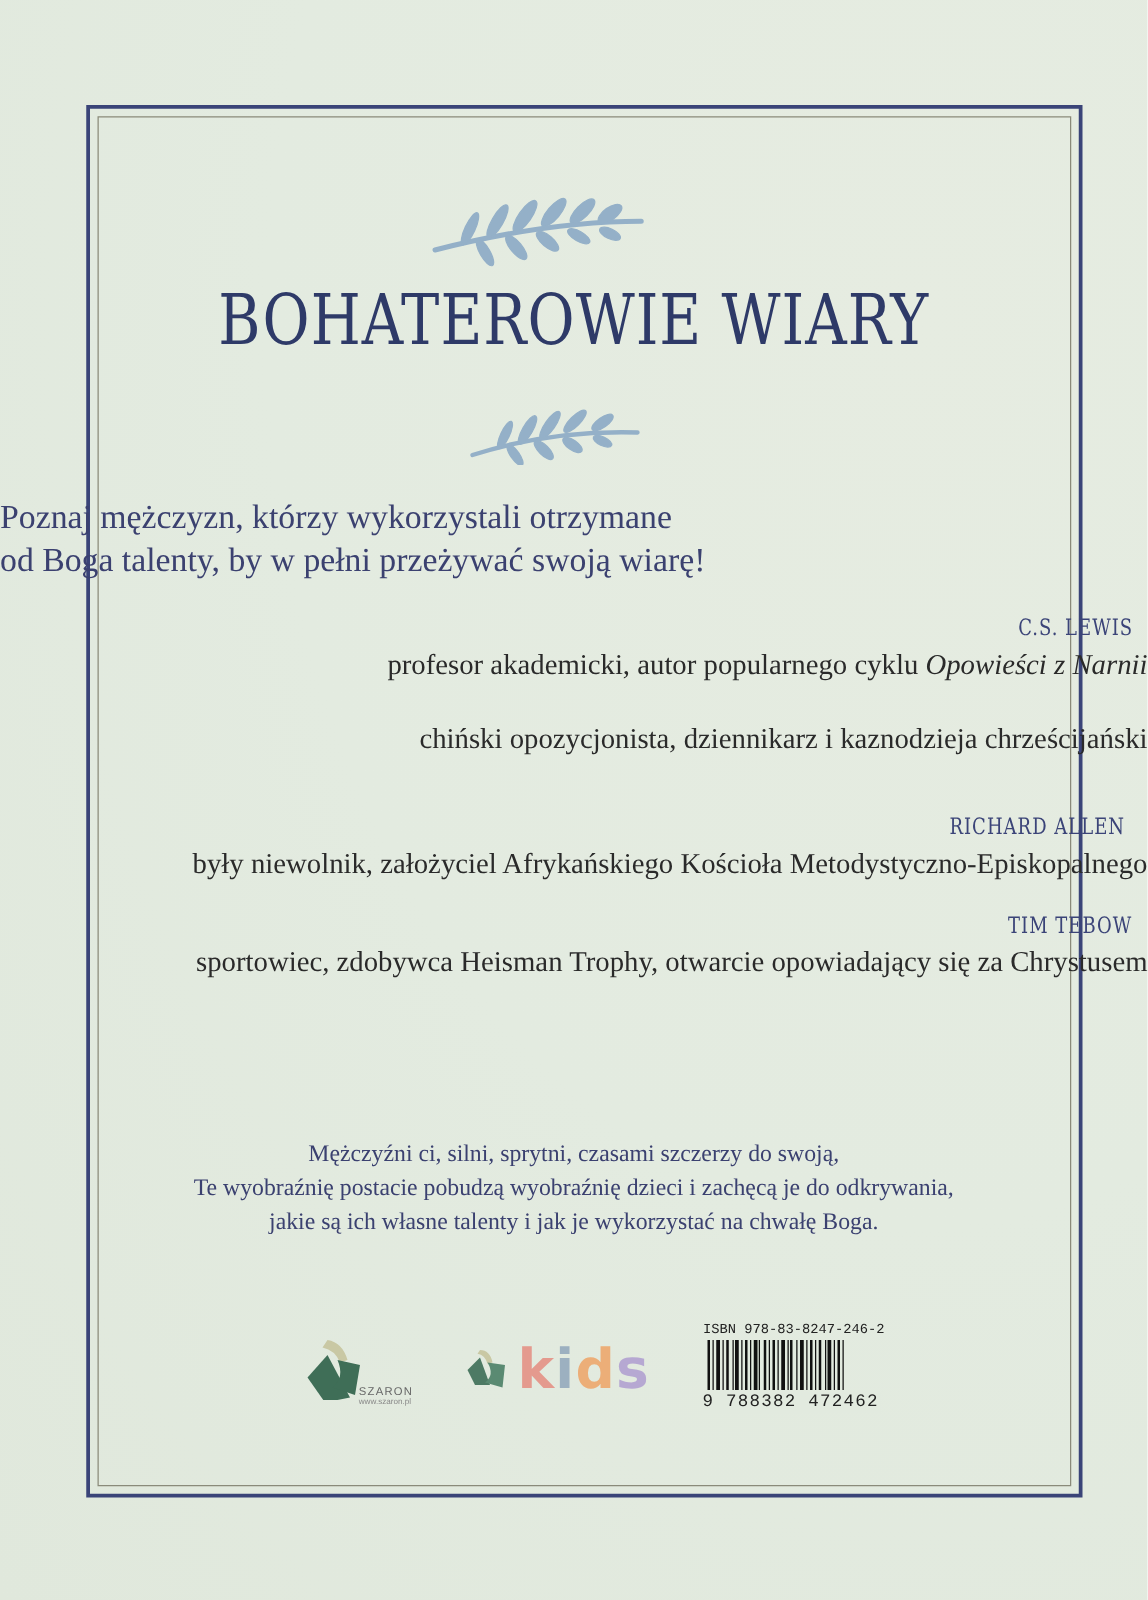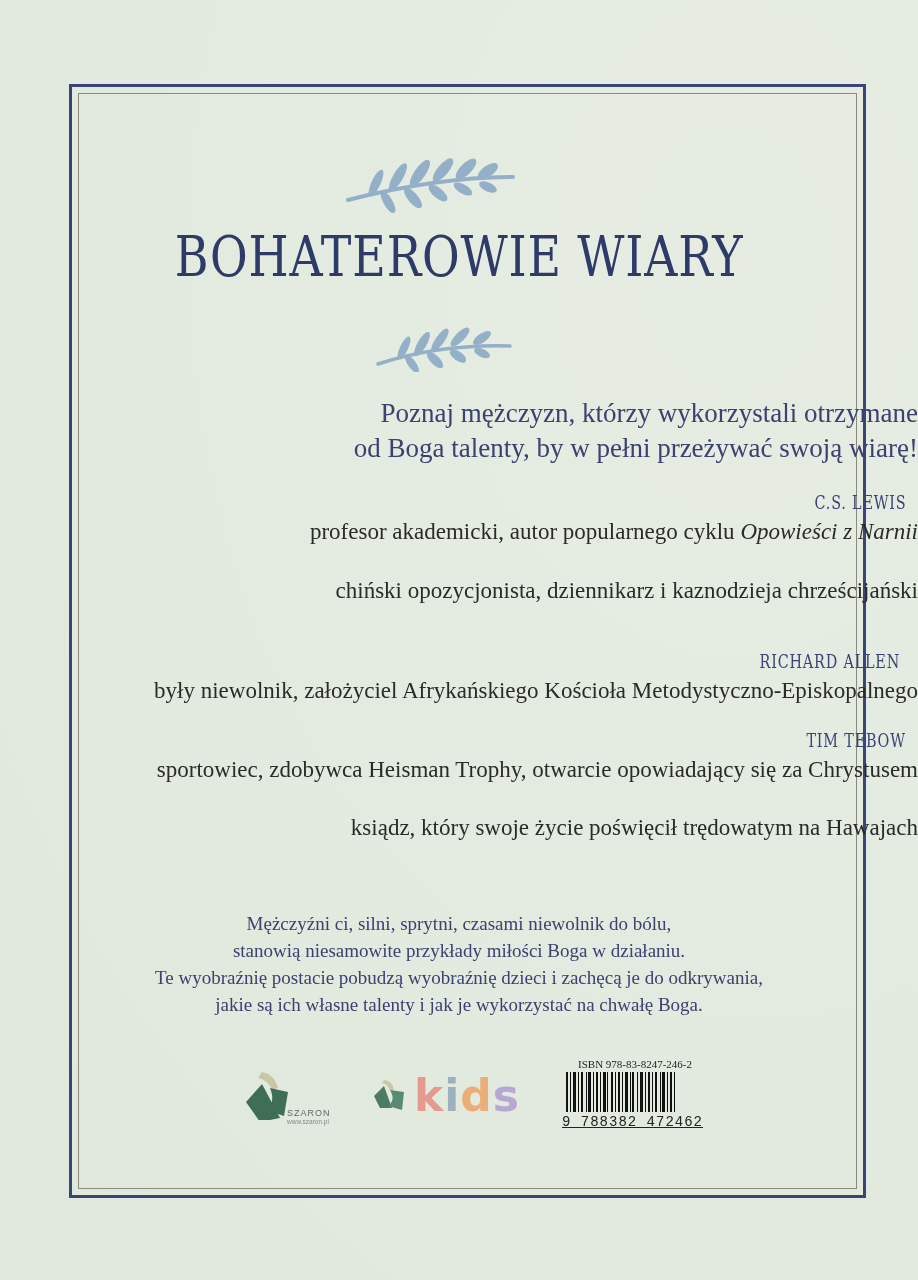--- a/index.html
+++ b/index.html
@@ -17,43 +17,43 @@
     border:1px solid #8a8a7a;
   }
   .leaf { position:absolute; }
   .title {
     position:absolute; left:0; right:0; top:224px; text-align:center;
     font-family:"DejaVu Serif", serif; font-size:56px; color:#2e3a68;
     letter-spacing:1px; transform:scaleX(0.82); transform-origin:center;
     font-weight:normal;
   }
   .intro {
-    position:absolute; left:0; right:0; top:396px; text-align:right;
+    position:absolute; left:0; right:0; top:396px; text-align:left;
     font-size:27px; line-height:35px; color:#3b4170;
   }
   .person { position:absolute; left:4px; right:0; text-align:right; }
   .person .name {
     font-family:"DejaVu Serif", serif; font-size:18px; color:#3b4478;
     letter-spacing:1px; transform:scaleX(0.8); display:inline-block;
   }
   .person .desc {
     font-size:23px; color:#2a2a2a; margin-top:6px;
   }
   .outro {
     position:absolute; left:0; right:0; top:910px; text-align:center;
     font-size:19px; line-height:27px; color:#3b4170;
   }
   .szaron-text { position:absolute; left:287px; top:1108px; font-family:"Liberation Sans", sans-serif; font-size:9px; color:#666; letter-spacing:1px; }
   .szaron-url { position:absolute; left:287px; top:1118px; font-family:"Liberation Sans", sans-serif; font-size:6.5px; color:#888; }
   .kids { position:absolute; left:414px; top:1070px; font-family:"DejaVu Sans", sans-serif; font-weight:bold; font-size:44px; letter-spacing:1px; }
   .isbn-box { position:absolute; left:560px; top:1058px; width:150px; }
-  .isbn-label { font-family:Liberation Serif, serif; font-size:11px; color:#222; text-align:center; letter-spacing:0; }
+  .isbn-label { font-family:Liberation Mono, monospace; font-size:11px; color:#222; text-align:center; letter-spacing:0; }
   .barcode { display:flex; height:40px; margin-top:2px; gap:0; }
   .barcode span { background:#111; display:block; height:100%; }
-  .isbn-digits { font-family:"Liberation Mono", monospace; font-size:14px; color:#222; letter-spacing:1px; margin-top:-6px; background:#e2eadf; display:inline-block; padding:0 2px;text-decoration:underline; }
+  .isbn-digits { font-family:"Liberation Mono", monospace; font-size:14px; color:#222; letter-spacing:1px; margin-top:-6px; background:#e2eadf; display:inline-block; padding:0 2px; }
 </style>
 </head>
 <body>
 
 <div class="frame-outer">
   <div class="frame-inner"></div>
 </div>
 
 <svg class="leaf" style="left:238px;top:155px" width="340" height="60" viewBox="0 0 340 60">
   <g fill="#94b0c8" stroke="#94b0c8">
@@ -103,26 +103,24 @@
 </div>
 <div class="person" style="top:651px">
   <div><span class="name">RICHARD ALLEN</span></div>
   <div class="desc">były niewolnik, założyciel Afrykańskiego Kościoła Metodystyczno-Episkopalnego</div>
 </div>
 <div class="person" style="top:730px">
   <div><span class="name">TIM TEBOW</span></div>
   <div class="desc">sportowiec, zdobywca Heisman Trophy, otwarcie opowiadający się za Chrystusem</div>
 </div>
 <div class="person" style="top:809px">
-  <div class="desc">ksiądz, który swoje życie poświęcił trędowatym na Hawajach</div>
 </div>
 
 <div class="outro">
-  <div>Mężczyźni ci, silni, sprytni, czasami niewolnik do bólu,</div>
-  <div>stanowią niesamowite przykłady miłości Boga w działaniu.</div>
+  <div>Mężczyźni ci, silni, sprytni, czasami szczerzy do swoją,</div>
   <div>Te wyobraźnię postacie pobudzą wyobraźnię dzieci i zachęcą je do odkrywania,</div>
   <div>jakie są ich własne talenty i jak je wykorzystać na chwałę Boga.</div>
 </div>
 
 <svg style="position:absolute;left:244px;top:1070px" width="50" height="50" viewBox="0 0 50 50">
   <polygon points="2,32 18,14 36,48 16,52" fill="#3f6e57"></polygon>
   <path d="M18 2 Q30 4 34 18 L28 20 Q24 10 14 8 Z" fill="#c9c8a4"></path>
   <path d="M26 18 L44 22 L40 46 L22 40 Q32 32 26 18Z" fill="#3f6e57"></path>
 </svg>
 <div class="szaron-text">SZARON</div>

